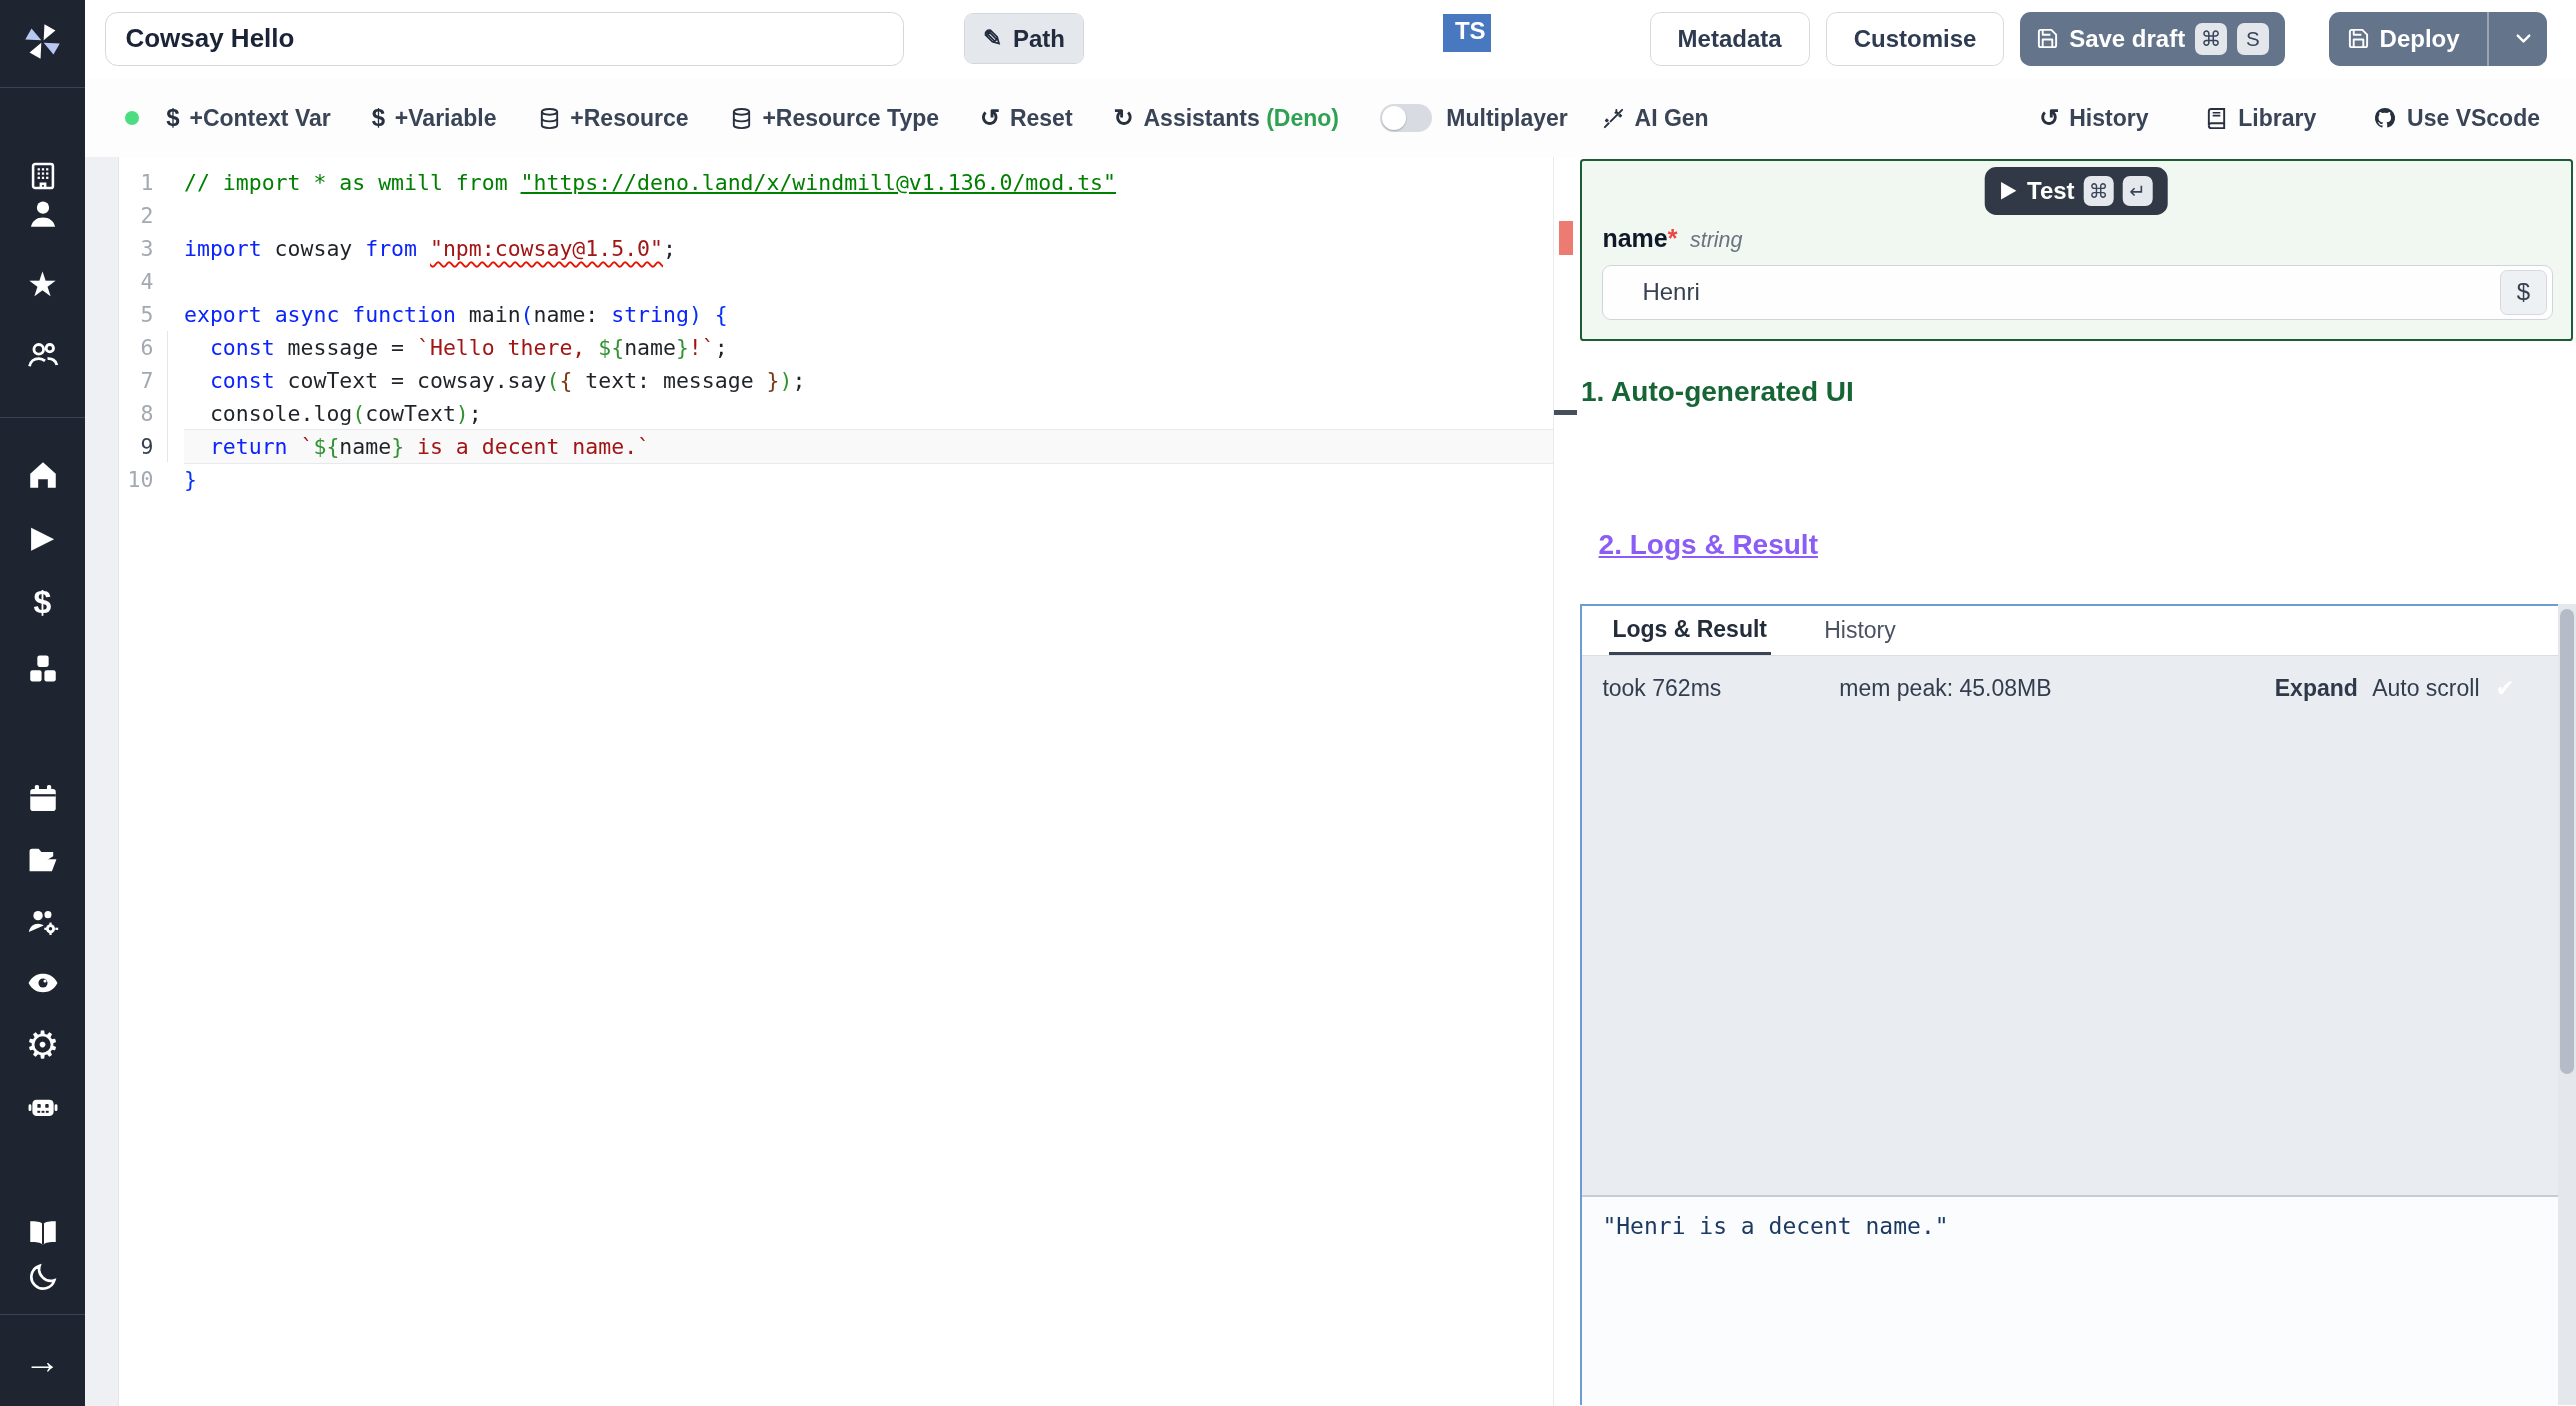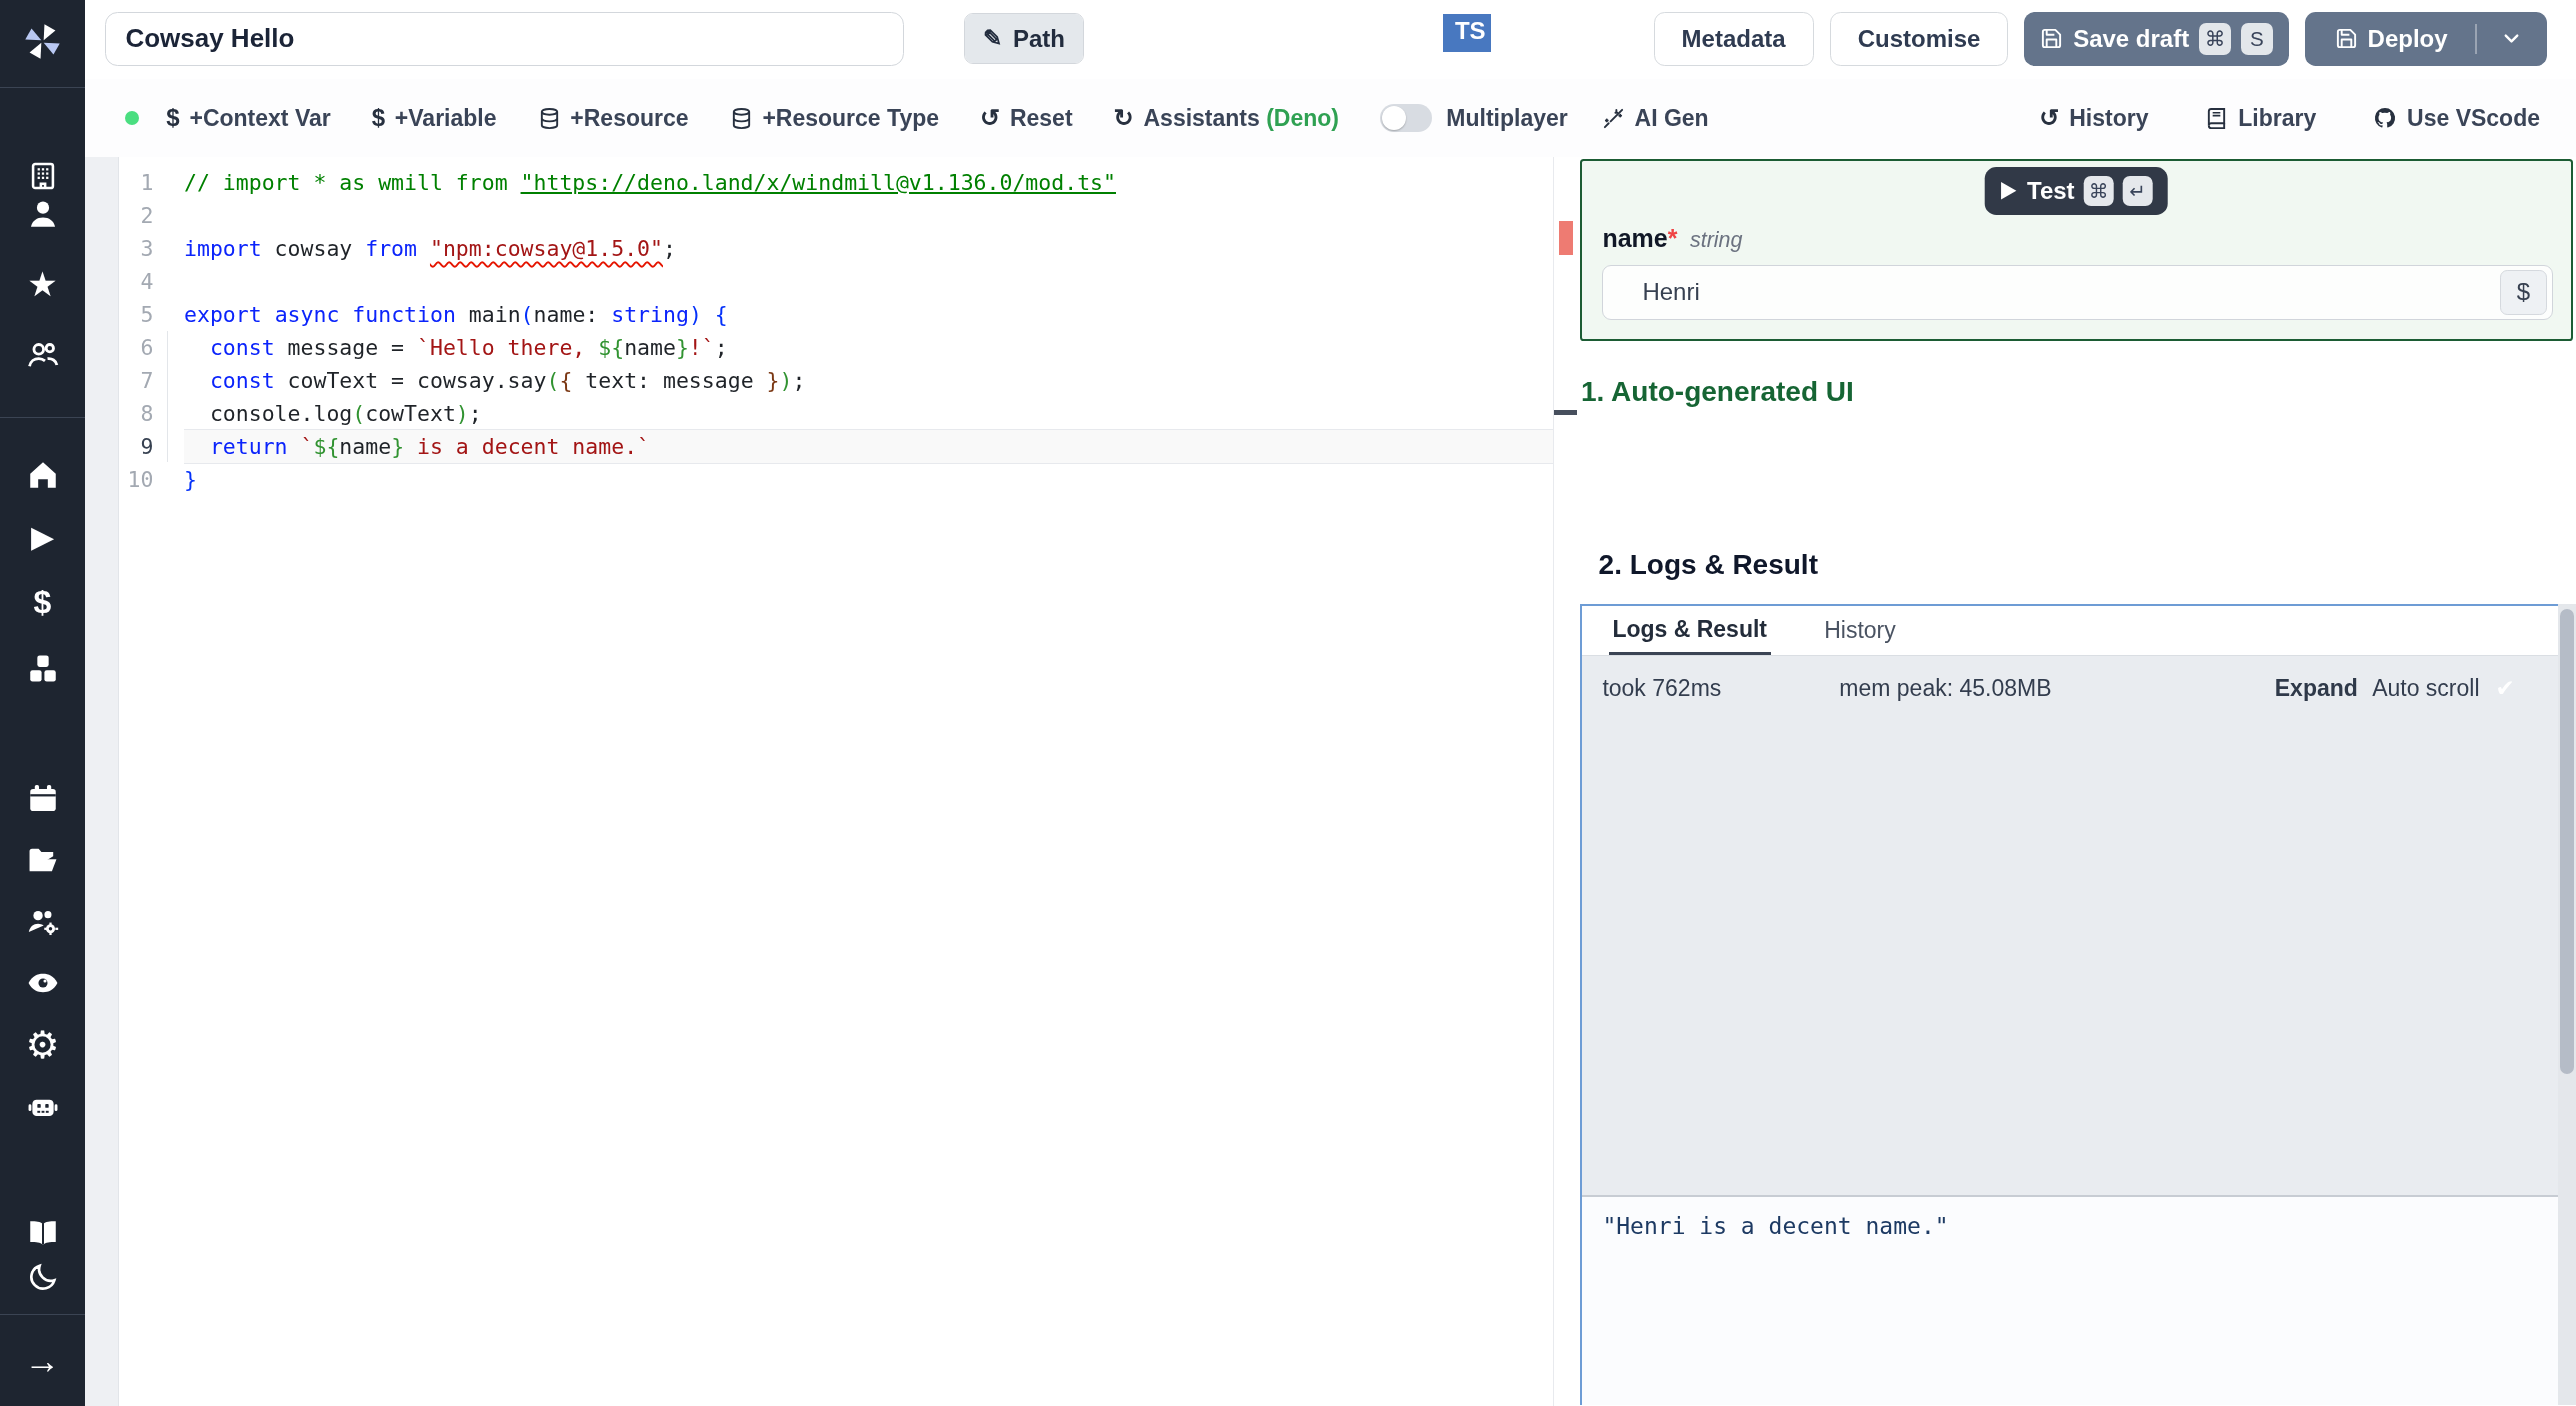--- a/index.html
+++ b/index.html
@@ -24,21 +24,21 @@
   #path-value-seg { background:#fff; display:flex; align-items:center; padding:0 14.3px; width:309px; font-size:23px; color:#1d2738; white-space:nowrap; overflow:hidden; }
   #ts-badge { position:absolute; left:1358px; top:14.3px; width:48px; height:38px; background:#4878c0; border-radius:0;
      display:flex; align-items:flex-start; justify-content:flex-end; padding:2.7px 5.4px; color:#fff; font:800 24px "Liberation Sans",sans-serif; }
   #topbar-actions { position:absolute; right:29px; top:11.6px; display:flex; gap:16px; height:54px; }
   .btn-white { display:flex; align-items:center; padding:0 27px; background:#fff; border:1.8px solid #d6dade; border-radius:10.7px;
      font:600 24px "Liberation Sans",sans-serif; color:#2f3b51; cursor:pointer; }
   .btn-slate { display:flex; align-items:center; gap:9.8px; padding:0 16px; background:#64748b; border:none; border-radius:10.7px;
      font:700 24px "Liberation Sans",sans-serif; color:#fff; cursor:pointer; }
   .keycap { width:32px; height:32px; background:#e3e7eb; border-radius:7.2px; color:#39445a; font-size:20.6px; font-weight:400;
      display:flex; align-items:center; justify-content:center; }
-  #deploy-btn { padding:12px; }
+  #deploy-btn { padding:0;margin-left:28px; }
   #deploy-main { display:flex; align-items:center; gap:9.8px; padding:0 18px; height:100%; }
   #deploy-divider { width:1.8px; height:100%; background:rgba(255,255,255,.35); }
   #deploy-caret { width:48px; height:100%; display:flex; align-items:center; justify-content:center; }
 
   
   #toolbar { position:absolute; left:85px; top:79px; width:2491px; height:79px; background:#fdfdfe; border-bottom:1.8px solid #d4d9de;
      display:flex; align-items:center; padding-left:40px; }
   .tb-item { display:flex; align-items:center; gap:9.8px; margin-right:41px; font:600 23px "Liberation Sans",sans-serif; color:#3a4457; cursor:pointer; white-space:nowrap; }
   .tb-ic { font-size:24px; color:#27303f; line-height:1; font-weight:600; }
   #live-dot { width:14.3px; height:14.3px; border-radius:50%; background:#4ade80; margin-right:27px; }
@@ -80,21 +80,21 @@
   #test-btn .keycap { width:30px; height:30px; background:#e5e8ec; font-size:19.7px; }
   #field-row { position:absolute; left:20.6px; top:63px; display:flex; align-items:baseline; gap:12.5px; }
   #field-name { font:800 25px "Liberation Sans",sans-serif; color:#111827; }
   #field-req { color:#ef4444; font:800 25px "Liberation Sans",sans-serif; }
   #field-type { font:italic 400 21.5px "Liberation Sans",sans-serif; color:#6b7280; }
   #field-input-wrap { position:absolute; left:20.6px; top:104px; width:951px; height:55px; background:#fdfefd; border:1.8px solid #d1d5db; border-radius:9px; display:flex; align-items:center;padding-left:21px; }
   #field-input { flex:1; border:none; outline:none; background:transparent; font-size:24px; color:#374151; padding:0 0 0 18px; }
   #dollar-btn { width:47px; height:45px; margin-right:5.4px; background:#eef1f4; border:1.8px solid #d5d9de; border-radius:7.2px;
      font-size:24px; color:#374151; display:flex; align-items:center; justify-content:center; cursor:pointer; }
   #section1 { position:absolute; left:3px; top:219px; font:700 28px "Liberation Sans",sans-serif; color:#166534; }
-  #section2 { position:absolute; left:20.6px; top:392px; font:700 28px "Liberation Sans",sans-serif; color:#0f172a; }
+  #section2 { position:absolute; left:20.6px; top:372px; font:700 28px "Liberation Sans",sans-serif; color:#8b5cf6;text-decoration:underline; }
 
   #logs-box { position:absolute; left:1.8px; top:447px; width:989px; height:801px; border:2.7px solid #6d9cd5; border-bottom:none; background:#fff;
      display:flex; flex-direction:column; overflow:hidden; }
   #logs-tabs { height:50px; display:flex; align-items:stretch; padding-left:27px; border-bottom:0.9px solid #dadee3; background:#fff; flex:0 0 auto; }
   .tab { display:flex; align-items:center; padding:0 3.6px; margin-right:50px; font-size:23px; cursor:pointer; }
   .tab.active { color:#232c3a; font-weight:600; border-bottom:3.6px solid #3b4454; }
   .tab.inactive { color:#4a5362; }
   #logs-gray { background:#e9ecf0; height:539px; flex:0 0 auto; position:relative; }
   #meta-row { display:flex; align-items:center; height:64px; padding:0 52px 0 20.6px; font-size:23px; color:#333d4e; }
   #meta-mem { margin-left:118px; }

